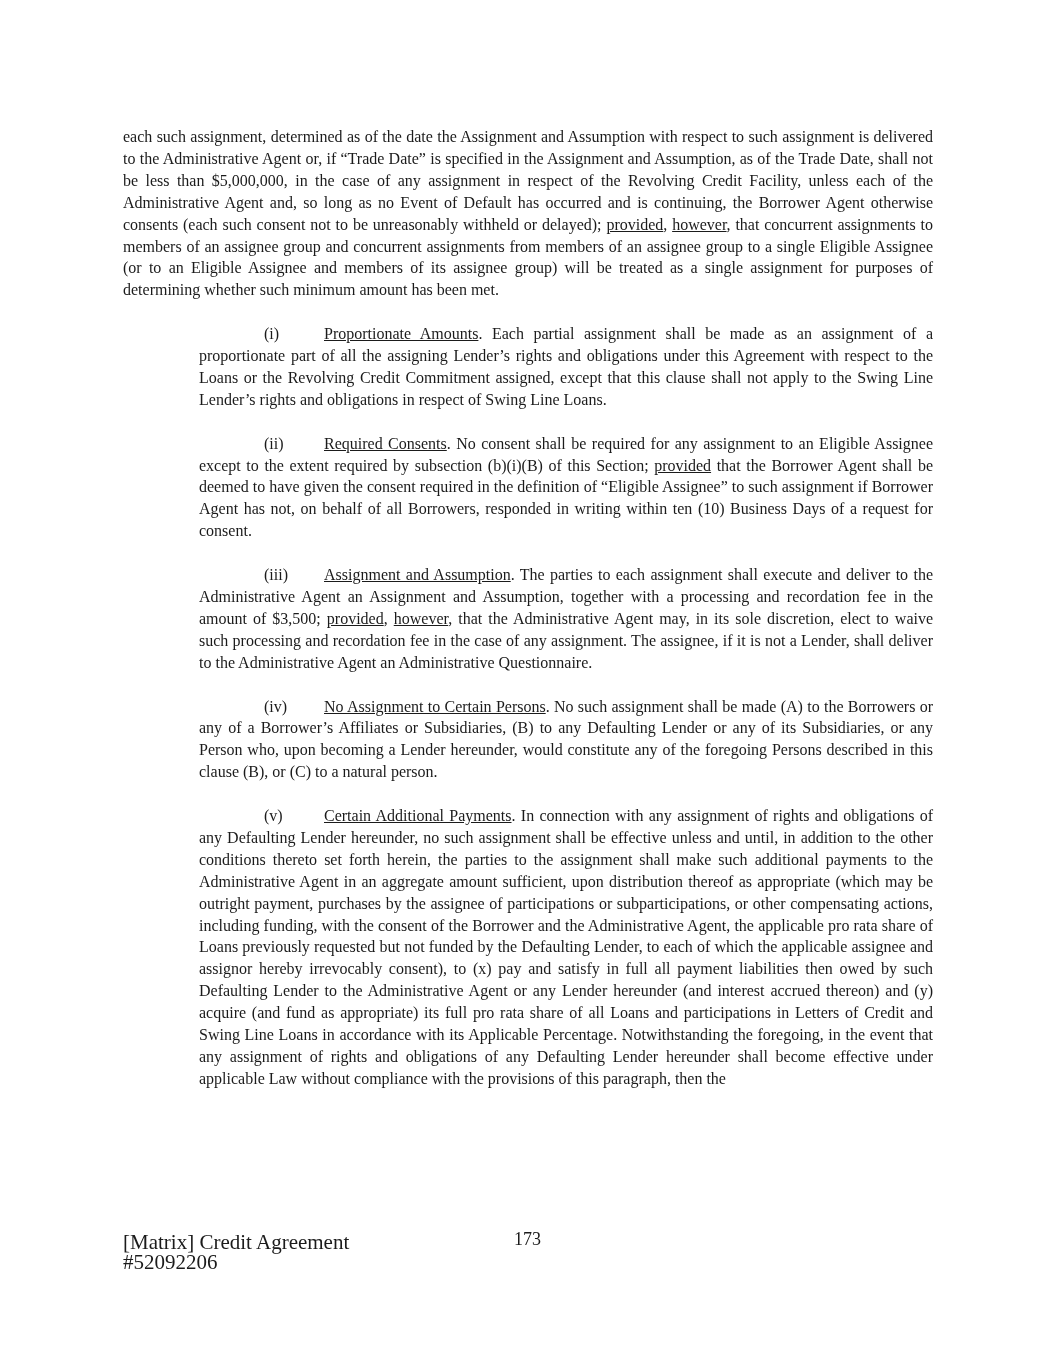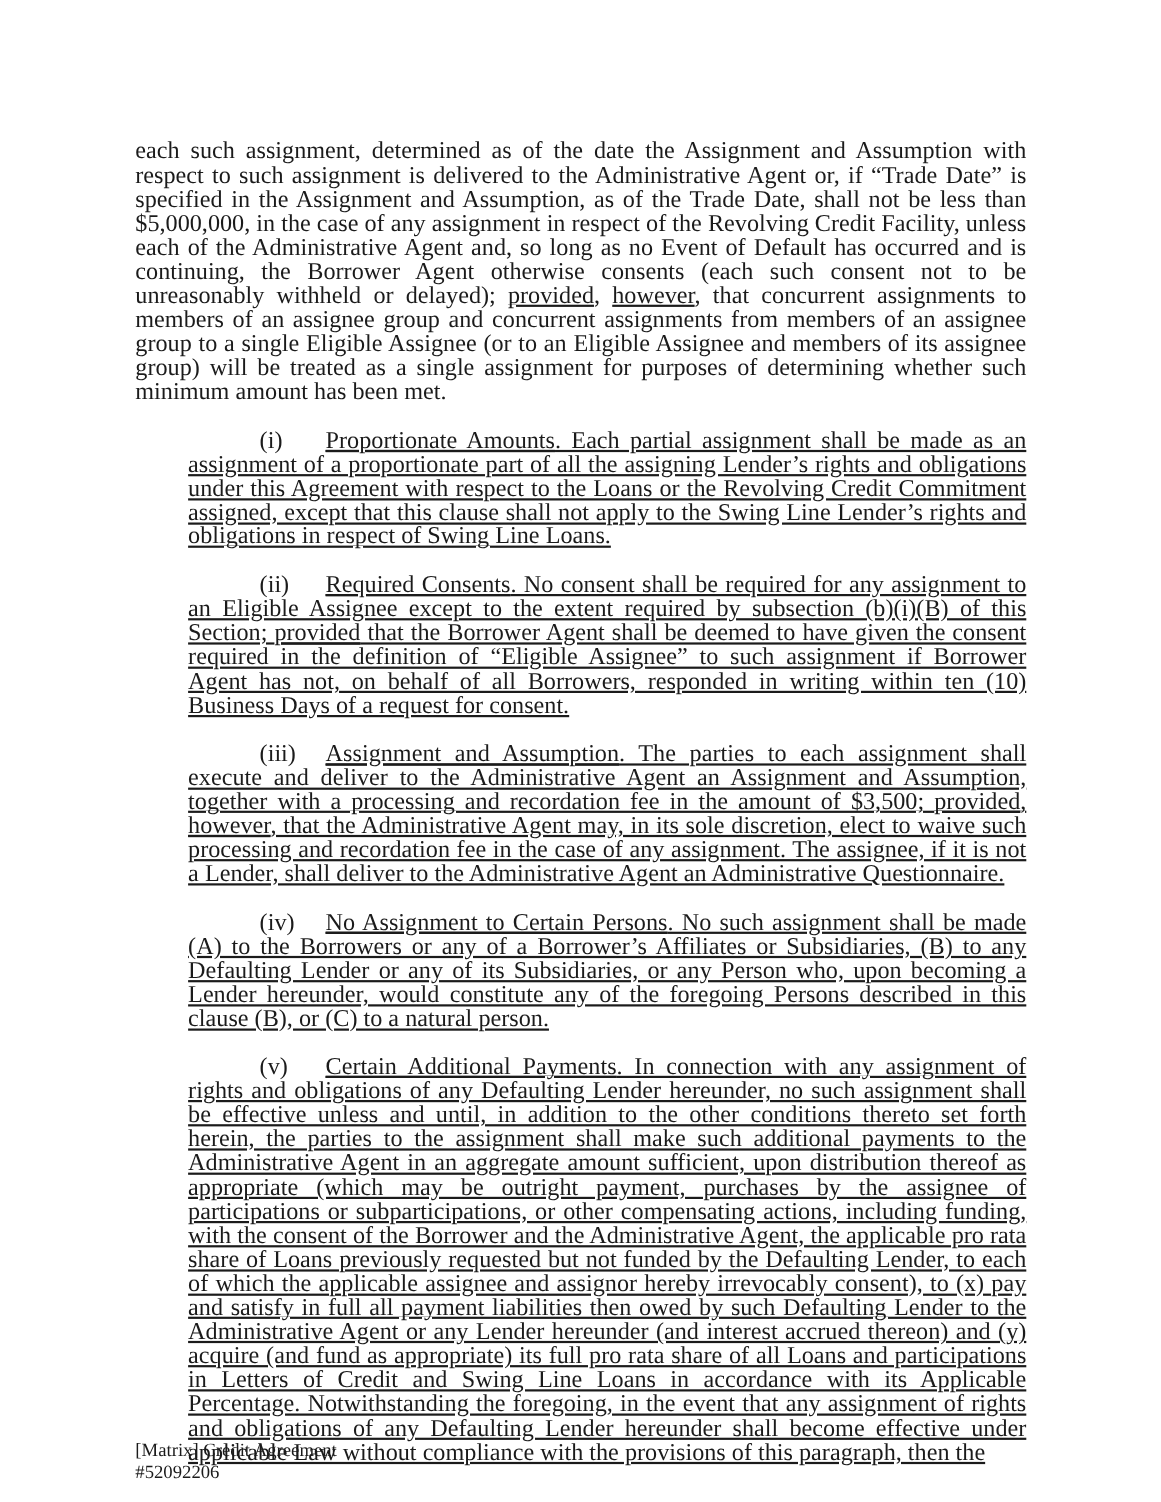--- a/index.html
+++ b/index.html
@@ -14,31 +14,30 @@
     background: #ffffff;
     font-family: "Liberation Serif", "DejaVu Serif", serif;
     color: #1b1b1b;
     overflow: hidden;
   }
   .content {
     position: absolute;
     left: 123px;
     top: 126px;
     width: 810px;
-    font-size: 22px;
+    font-size: 16px;
     line-height: 21.9px;
   }
   .content p {
     margin: 0 0 21.9px 0;
     text-align: justify;
   }
   .content p.sub {
-    margin-left: 48px;
+    margin-left: 76px;
     text-indent: 65px;
-    text-decoration: underline;
   }
   .marker {
     display: inline-block;
     width: 60px;
     text-indent: 0;
   }
   .u {
     text-decoration: underline;
   }
   .page-number {
@@ -46,36 +45,37 @@
     top: 1228px;
     left: 0;
     width: 100%;
     text-align: center;
     font-size: 18px;
     line-height: 22px;
   }
   .doc-footer {
     position: absolute;
     left: 123px;
-    top: 1309px;
-    font-size: 17px;
+    top: 1232px;
+    font-size: 21px;
     line-height: 20px;
   }
 </style>
 </head>
 <body>
 
 <div class="page">
   <div class="content">
       <p class=""><span>each such assignment, determined as of the date the Assignment and Assumption with respect to such assignment is delivered to the Administrative Agent or, if “Trade Date” is specified in the Assignment and Assumption, as of the Trade Date, shall not be less than $5,000,000, in the case of any assignment in respect of the Revolving Credit Facility, unless each of the Administrative Agent and, so long as no Event of Default has occurred and is continuing, the Borrower Agent otherwise consents (each such consent not to be unreasonably withheld or delayed); </span><span class="u">provided</span><span>, </span><span class="u">however</span><span>, that concurrent assignments to members of an assignee group and concurrent assignments from members of an assignee group to a single Eligible Assignee (or to an Eligible Assignee and members of its assignee group) will be treated as a single assignment for purposes of determining whether such minimum amount has been met.</span></p>
       <p class="sub"><span class="marker">(i)</span><span class="u">Proportionate Amounts</span><span>.  Each partial assignment shall be made as an assignment of a proportionate part of all the assigning Lender’s rights and obligations under this Agreement with respect to the Loans or the Revolving Credit Commitment assigned, except that this clause shall not apply to the Swing Line Lender’s rights and obligations in respect of Swing Line Loans.</span></p>
       <p class="sub"><span class="marker">(ii)</span><span class="u">Required Consents</span><span>.  No consent shall be required for any assignment to an Eligible Assignee except to the extent required by subsection (b)(i)(B) of this Section; </span><span class="u">provided</span><span> that the Borrower Agent shall be deemed to have given the consent required in the definition of “Eligible Assignee” to such assignment if Borrower Agent has not, on behalf of all Borrowers, responded in writing within ten (10) Business Days of a request for consent.</span></p>
       <p class="sub"><span class="marker">(iii)</span><span class="u">Assignment and Assumption</span><span>.  The parties to each assignment shall execute and deliver to the Administrative Agent an Assignment and Assumption, together with a processing and recordation fee in the amount of $3,500; </span><span class="u">provided</span><span>, </span><span class="u">however</span><span>, that the Administrative Agent may, in its sole discretion, elect to waive such processing and recordation fee in the case of any assignment.  The assignee, if it is not a Lender, shall deliver to the Administrative Agent an Administrative Questionnaire.</span></p>
       <p class="sub"><span class="marker">(iv)</span><span class="u">No Assignment to Certain Persons</span><span>.  No such assignment shall be made (A) to the Borrowers or any of a Borrower’s Affiliates or Subsidiaries, (B) to any Defaulting Lender or any of its Subsidiaries, or any Person who, upon becoming a Lender hereunder, would constitute any of the foregoing Persons described in this clause (B), or (C) to a natural person.</span></p>
       <p class="sub"><span class="marker">(v)</span><span class="u">Certain Additional Payments</span><span>.  In connection with any assignment of rights and obligations of any Defaulting Lender hereunder, no such assignment shall be effective unless and until, in addition to the other conditions thereto set forth herein, the parties to the assignment shall make such additional payments to the Administrative Agent in an aggregate amount sufficient, upon distribution thereof as appropriate (which may be outright payment, purchases by the assignee of participations or subparticipations, or other compensating actions, including funding, with the consent of the Borrower and the Administrative Agent, the applicable pro rata share of Loans previously requested but not funded by the Defaulting Lender, to each of which the applicable assignee and assignor hereby irrevocably consent), to (x) pay and satisfy in full all payment liabilities then owed by such Defaulting Lender to the Administrative Agent or any Lender hereunder (and interest accrued thereon) and (y) acquire (and fund as appropriate) its full pro rata share of all Loans and participations in Letters of Credit and Swing Line Loans in accordance with its Applicable Percentage.  Notwithstanding the foregoing, in the event that any assignment of rights and obligations of any Defaulting Lender hereunder shall become effective under applicable Law without compliance with the provisions of this paragraph, then the</span></p>
     </div>
 
+  <div class="page-number">173</div>
 
   <div class="doc-footer">
     <div>[Matrix] Credit Agreement</div>
     <div>#52092206</div>
   </div>
 </div>
 
 </body></html>

